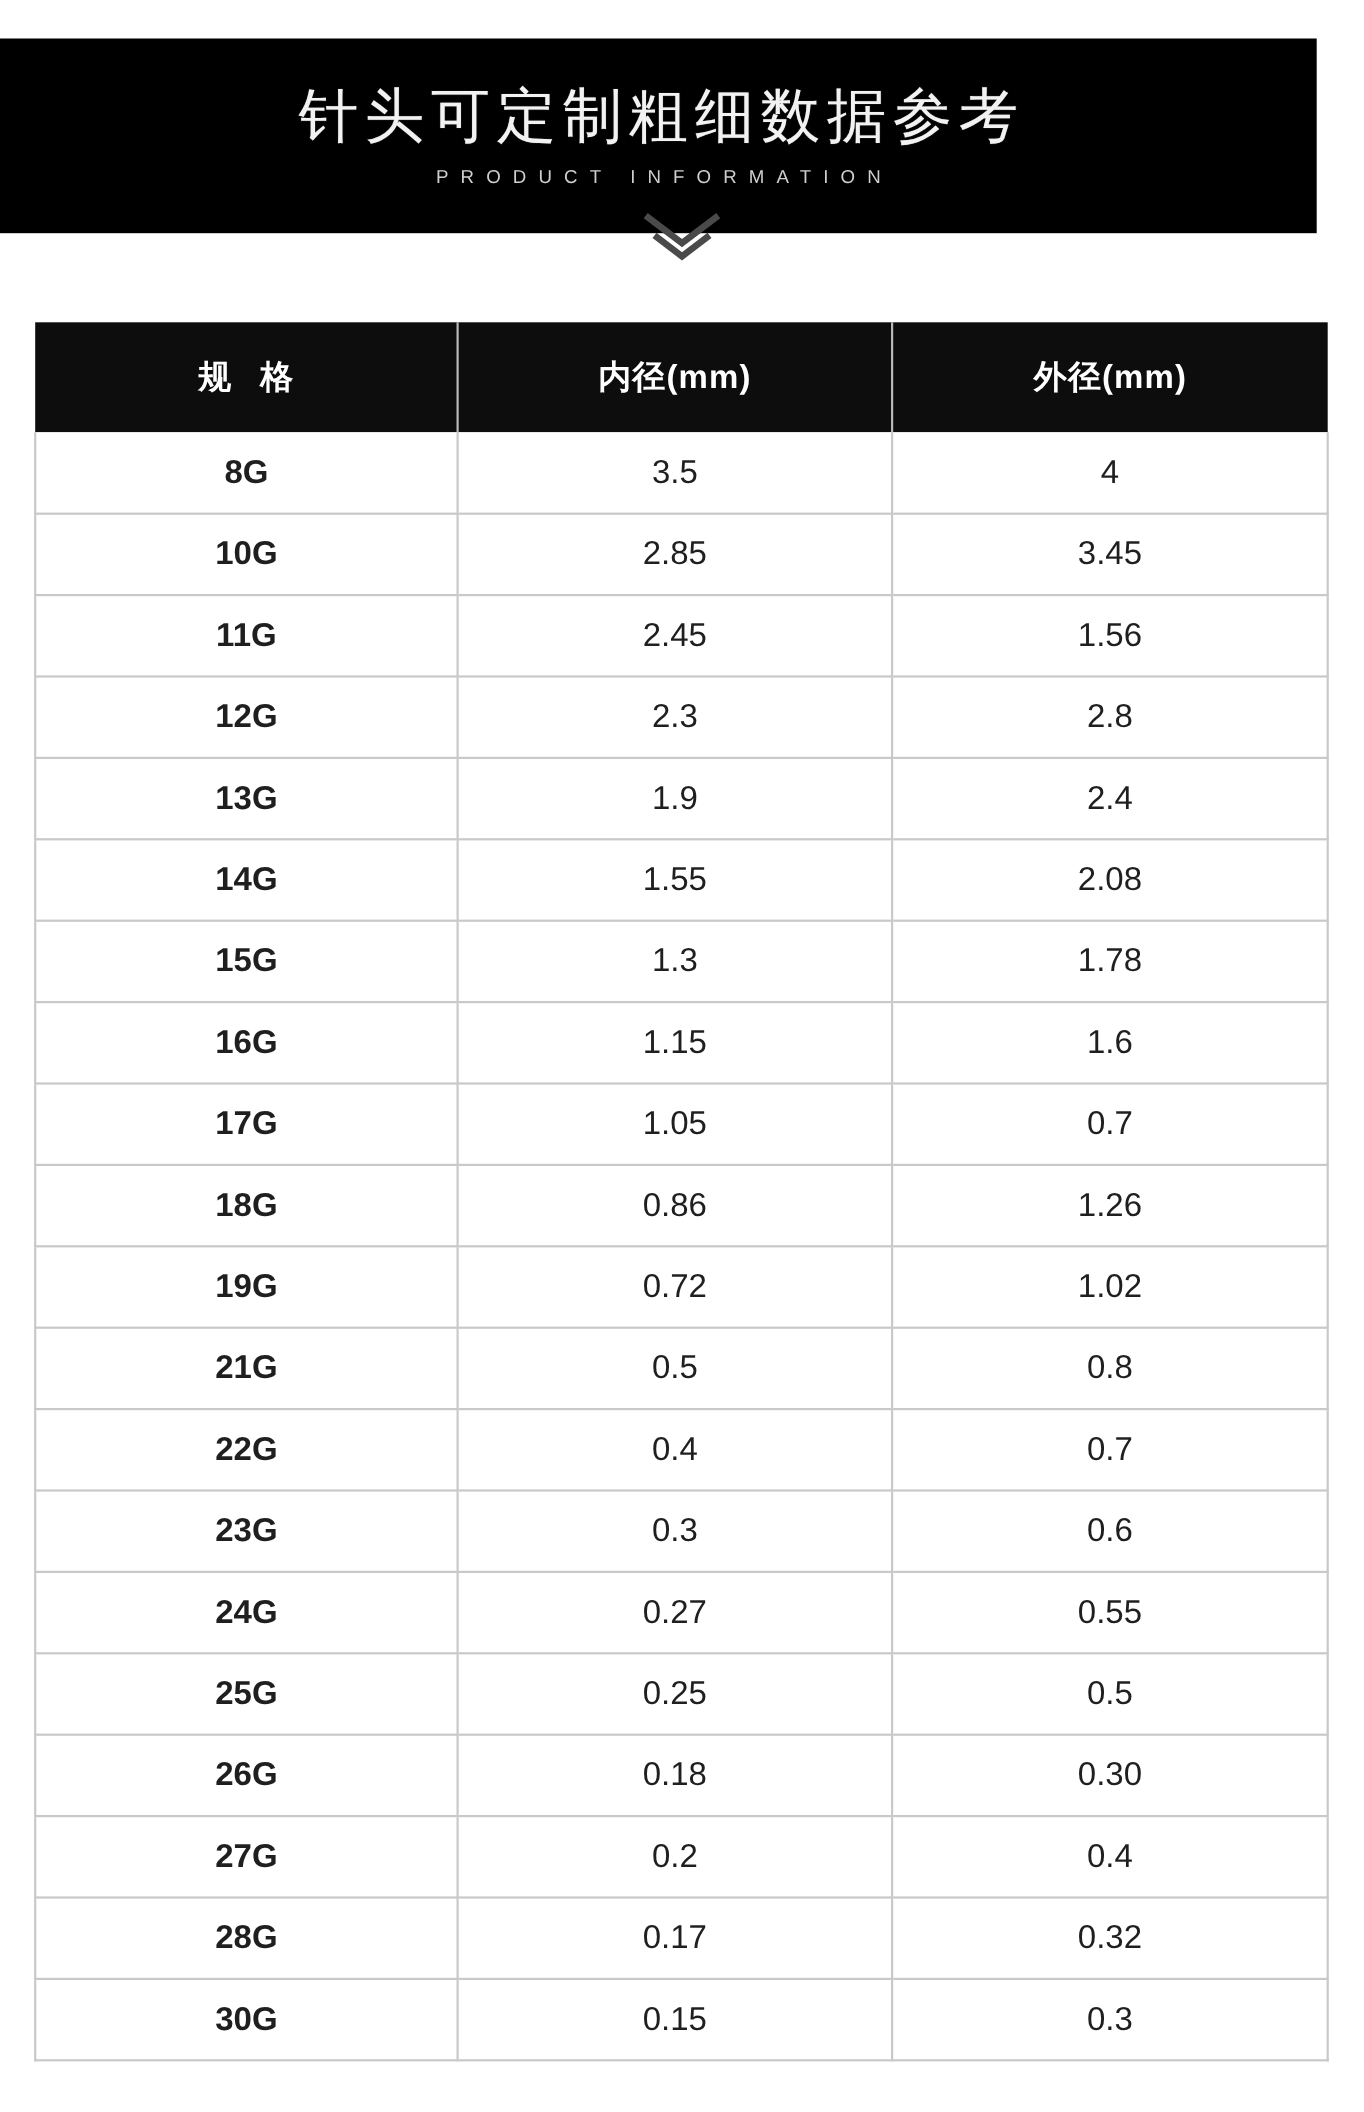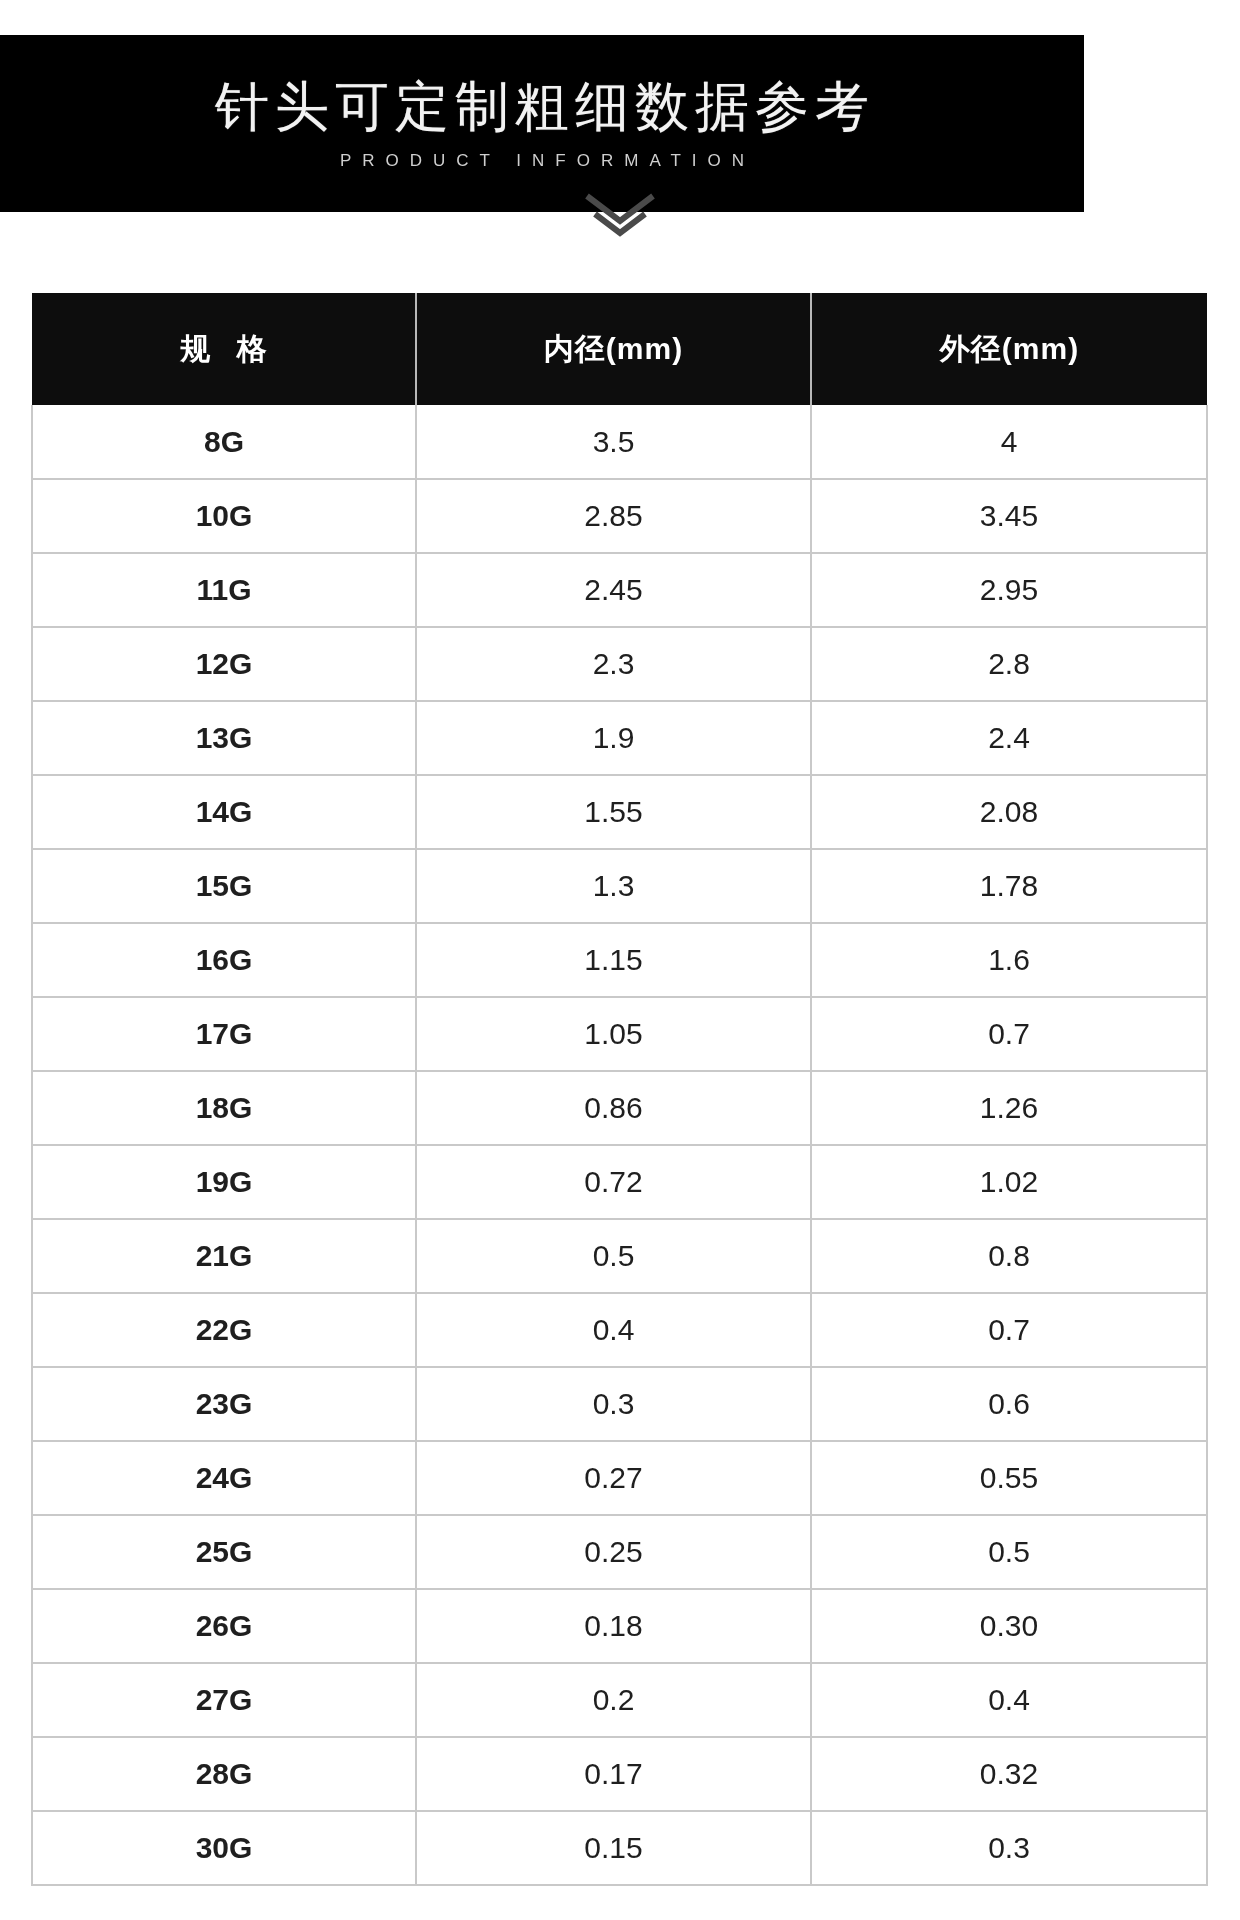--- a/index.html
+++ b/index.html
@@ -18,21 +18,21 @@
     width: 1240px;
     height: 1920px;
     background: #ffffff;
   }
 
   
   .banner {
     position: absolute;
     left: 0;
     top: 35px;
-    width: 1084px;
+    width: 1197px;
     height: 177px;
     background: #000000;
     display: flex;
     flex-direction: column;
     align-items: center;
     justify-content: center;
   }
 
   .banner-title {
     color: #f2f2f2;
@@ -81,21 +81,21 @@
 
   .spec-table col.c1 { width: 384px; }
   .spec-table col.c2 { width: 395px; }
   .spec-table col.c3 { width: 396px; }
 
   .spec-table thead th {
     background: #0d0d0d;
     color: #ffffff;
     font-size: 30px;
     font-weight: 700;
-    height: 112px;
+    height: 100px;
     text-align: center;
     vertical-align: middle;
     border-right: 2px solid #b8b8b8;
     letter-spacing: 1px;
     margin-left: 32px;
   }
 
   .spec-table thead th:last-child { border-right: none; }
   .spec-table thead th.col-spec { letter-spacing: 9px; text-indent: 9px; }
 
@@ -155,21 +155,21 @@
           <td>4</td>
         </tr>
         <tr>
           <td>10G</td>
           <td>2.85</td>
           <td>3.45</td>
         </tr>
         <tr>
           <td>11G</td>
           <td>2.45</td>
-          <td>2.95</td>
+          <td>1.56</td>
         </tr>
         <tr>
           <td>12G</td>
           <td>2.3</td>
           <td>2.8</td>
         </tr>
         <tr>
           <td>13G</td>
           <td>1.9</td>
           <td>2.4</td>

